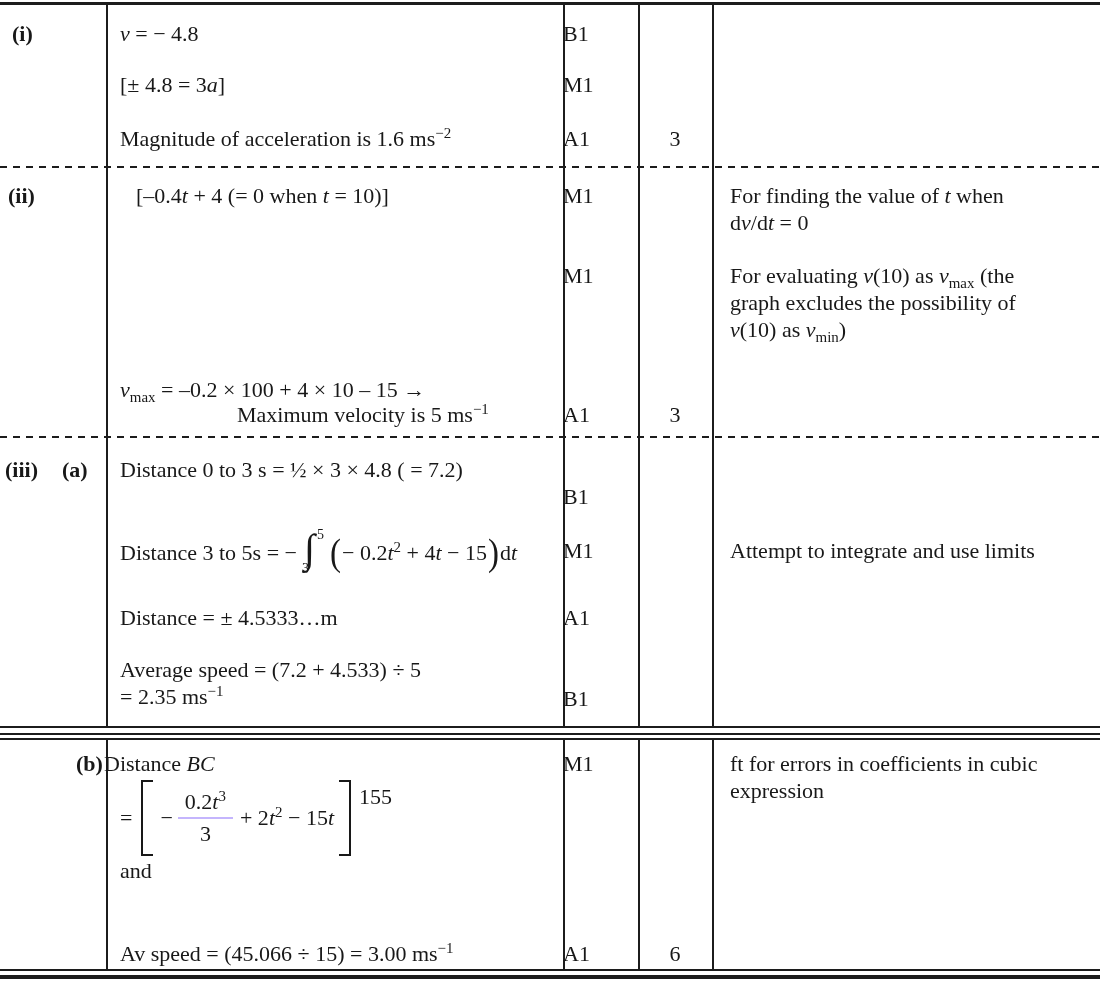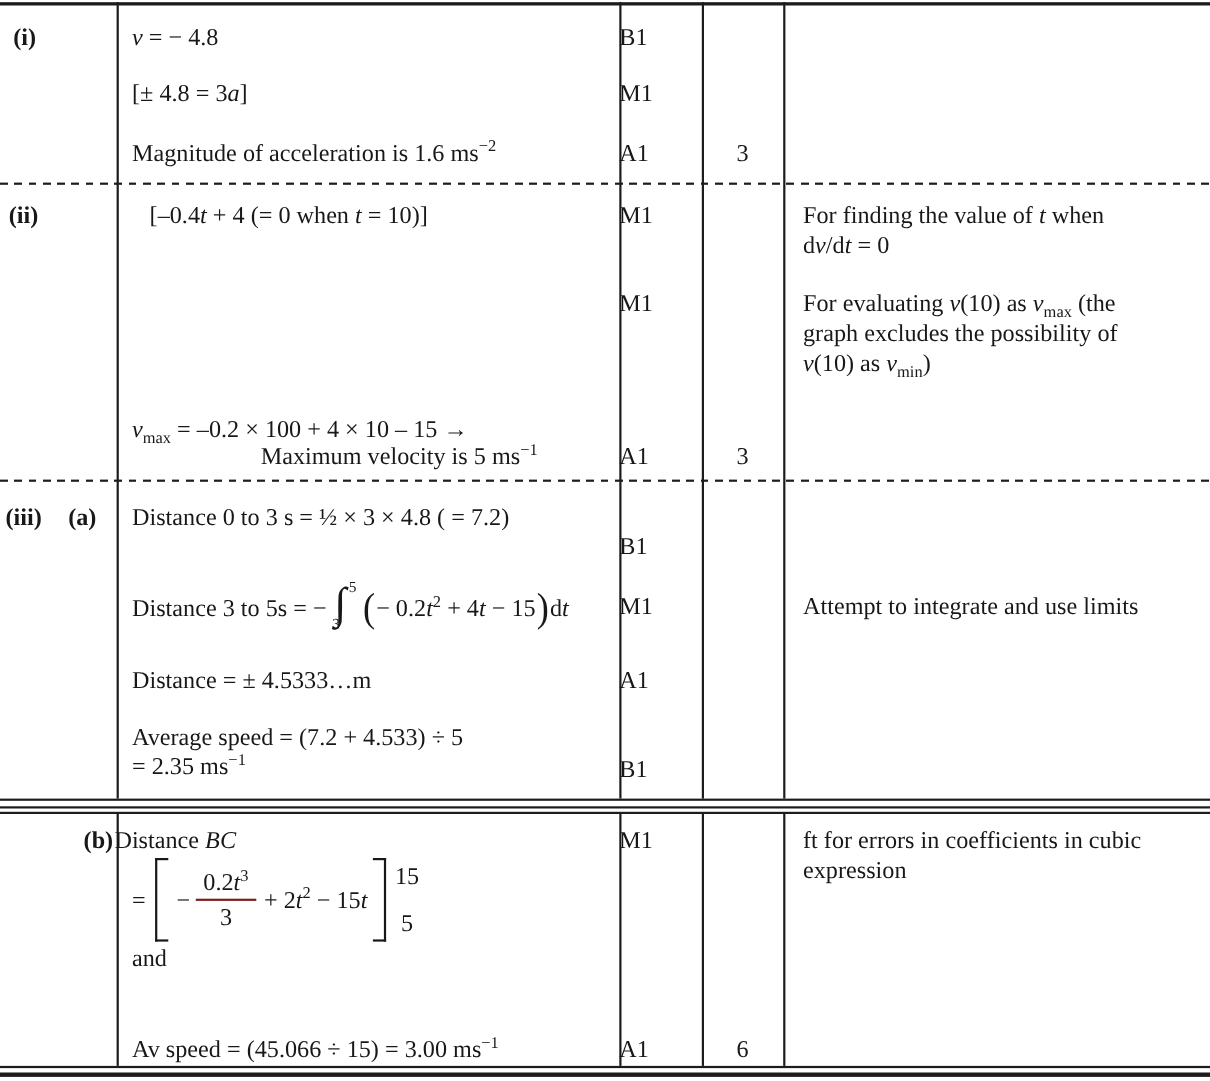--- a/index.html
+++ b/index.html
@@ -27,24 +27,24 @@
   .int-sub{position:absolute;bottom:0px;left:3px;font-size:14px;line-height:14px;}
   .bigp{font-size:33px;line-height:33px;transform:scaleY(1.12);font-weight:400;margin:0 1px;}
   
   .eqrow{display:flex;align-items:center;height:78px;}
   .eq-sign{margin-right:9px;}
   .bracket{display:inline-block;width:10px;height:72px;}
   .bracket-l{border-left:2.5px solid #181818;border-top:2.5px solid #181818;border-bottom:2.5px solid #181818;margin-right:5px;}
   .bracket-r{border-right:2.5px solid #181818;border-top:2.5px solid #181818;border-bottom:2.5px solid #181818;margin-left:5px;}
   .frac-minus{margin:0 5px 0 2px;}
   .frac-stack{display:inline-flex;flex-direction:column;align-items:center;}
-  .frac-num{padding:0 7px 2px 7px;border-bottom:2px solid #7f1d1d;}
+  .frac-num{padding:0 7px 2px 7px;border-bottom:2px solid #c4b5fd;}
   .frac-den{padding-top:2px;}
   .eq-rest{margin-left:7px;}
-  .limits{display:inline-flex;flex-direction:column;justify-content:space-between;height:68px;margin-left:8px;text-align:center;}
+  .limits{display:inline-flex;flex-direction:row;justify-content:space-between;height:68px;margin-left:8px;text-align:center;}
 </style>
 </head>
 <body>
 
 <div class="page">
 
   <div class="hline" style="top:2px;height:2.5px"></div>
   <div class="dashed" style="top:166px"></div>
   <div class="dashed" style="top:436px"></div>
   <div class="hline" style="top:726px;height:2px"></div>

